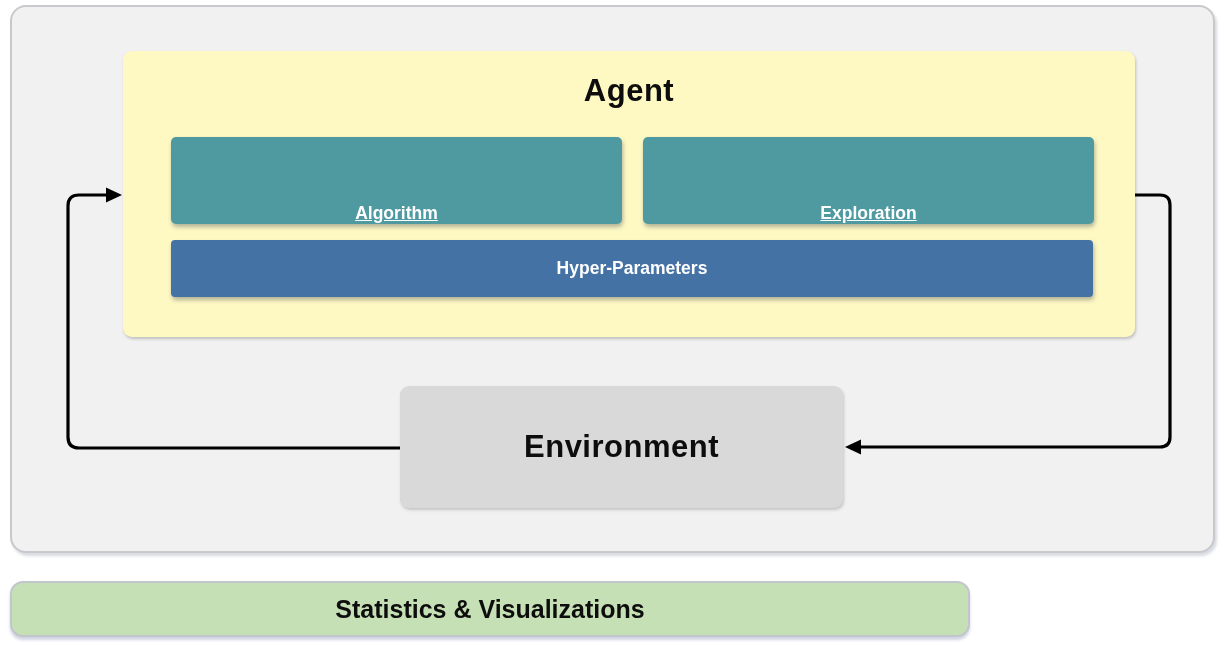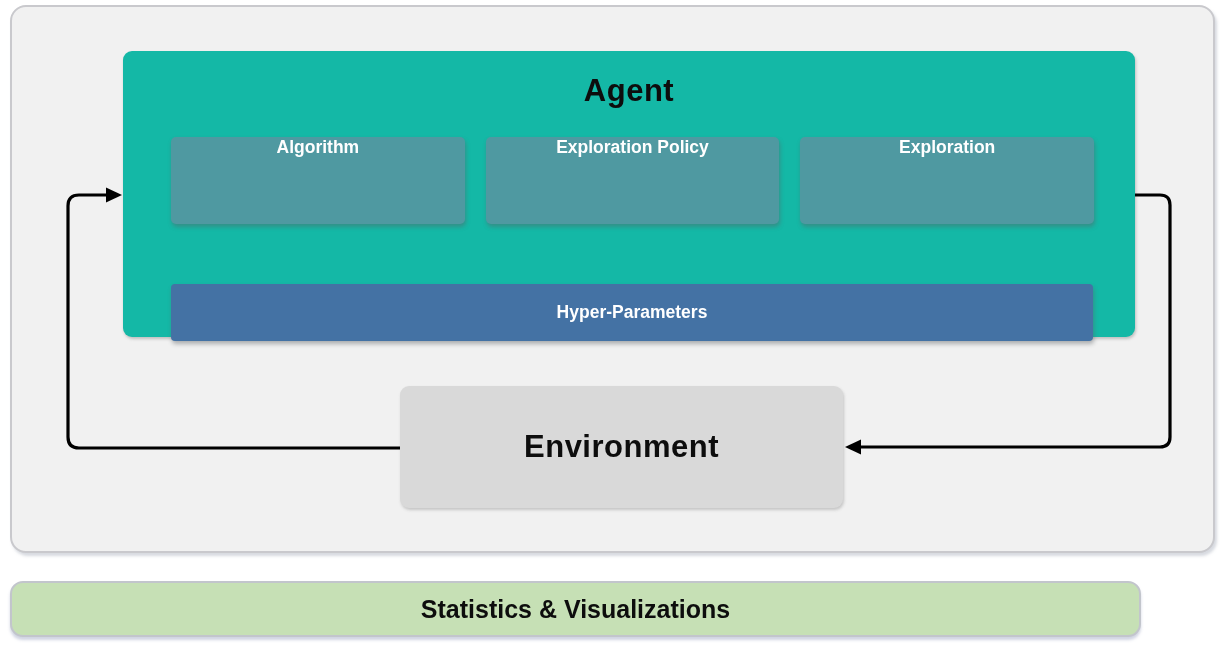--- a/index.html
+++ b/index.html
@@ -24,21 +24,21 @@
     border: 2px solid #c9c9cd;
     border-radius: 16px;
     box-sizing: border-box;
     box-shadow: 2px 3px 3px rgba(140,150,165,0.35);
   }
   
   .agent-box {
     position: absolute;
     left: 123px; top: 51px;
     width: 1012px; height: 286px;
-    background: #14b8a6;
+    background: #fef9c3;
     border-radius: 9px;
     box-shadow: 1px 2px 3px rgba(100,100,100,0.35);
   }
   .agent-title {
     position: absolute;
     left: 0; top: 22px;
     width: 100%;
     text-align: center;
     font-size: 31px;
     font-weight: bold;
@@ -50,41 +50,41 @@
     left: 48px; top: 86px;
     width: 923px; height: 87px;
     display: flex;
     gap: 21px;
   }
   .module-box {
     flex: 1;
     background: #4f99a1;
     border-radius: 5px;
     display: flex;
-    align-items: flex-start;
+    align-items: flex-end;
     justify-content: center;
     color: #ffffff;
     font-size: 17.5px;
     font-weight: bold;
     box-shadow: 1px 3px 4px rgba(90,95,100,0.45);
+    text-decoration: underline;
   }
   .hyper-bar {
     position: absolute;
     left: 48px; top: 189px;
     width: 922px; height: 57px;
     background: #4472a4;
     border-radius: 4px;
     display: flex;
     align-items: center;
     justify-content: center;
     color: #ffffff;
     font-size: 17.5px;
     font-weight: bold;
     box-shadow: 1px 3px 4px rgba(90,95,100,0.45);
-    margin-top: 44px;
   }
   
   .environment-box {
     position: absolute;
     left: 400px; top: 386px;
     width: 443px; height: 122px;
     background: #d9d9d9;
     border-radius: 9px;
     display: flex;
     align-items: center;
@@ -100,21 +100,21 @@
   .arrows-svg {
     position: absolute;
     left: 0; top: 0;
     width: 1225px; height: 645px;
     pointer-events: none;
   }
   
   .statistics-bar {
     position: absolute;
     left: 10px; top: 581px;
-    width: 1131px; height: 56px;
+    width: 960px; height: 56px;
     background: #c6e0b5;
     border: 2px solid #c2c5cc;
     border-radius: 13px;
     box-sizing: border-box;
     display: flex;
     align-items: center;
     justify-content: center;
     font-size: 25px;
     font-weight: bold;
     color: #0d0d0d;
@@ -126,23 +126,20 @@
 
 <div class="canvas">
 
   <div class="outer-panel"></div>
 
   <div class="agent-box">
     <div class="agent-title">Agent</div>
     <div class="modules-row">
       <div class="module-box">
         <span>Algorithm</span>
-      </div>
-      <div class="module-box">
-        <span>Exploration Policy</span>
       </div>
       <div class="module-box">
         <span>Exploration</span>
       </div>
     </div>
     <div class="hyper-bar">
       <span>Hyper-Parameters</span>
     </div>
   </div>
 

